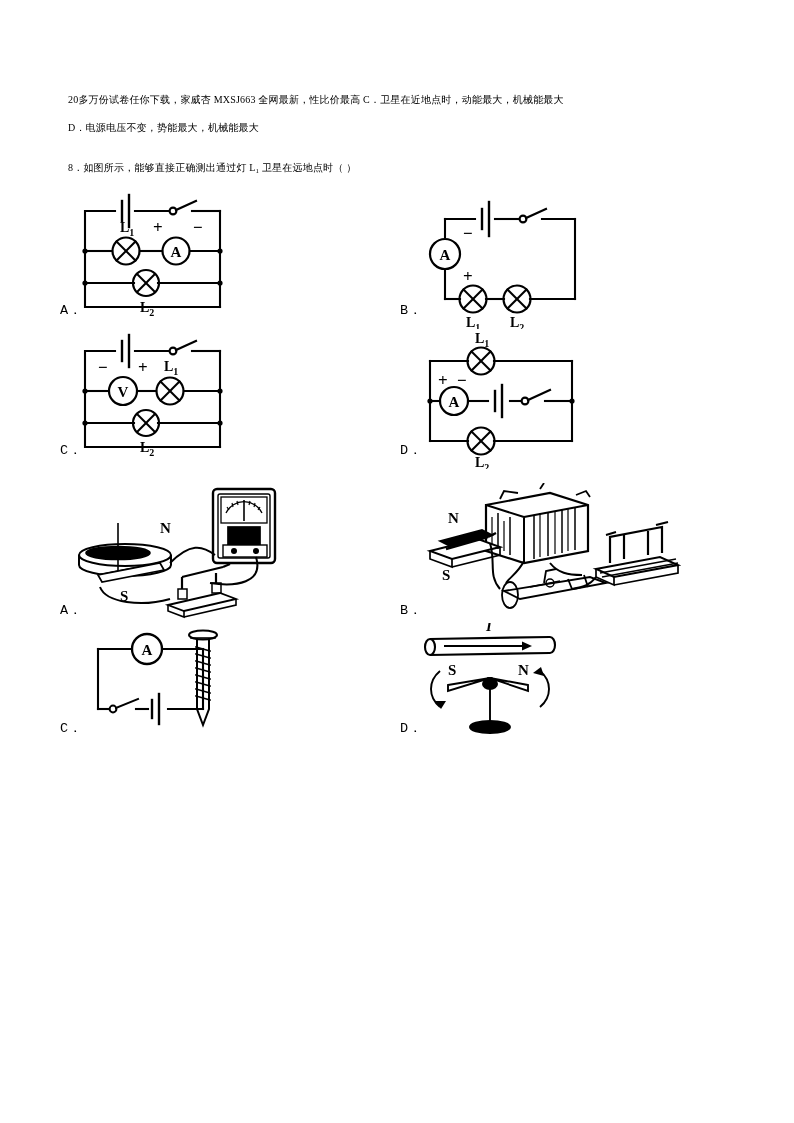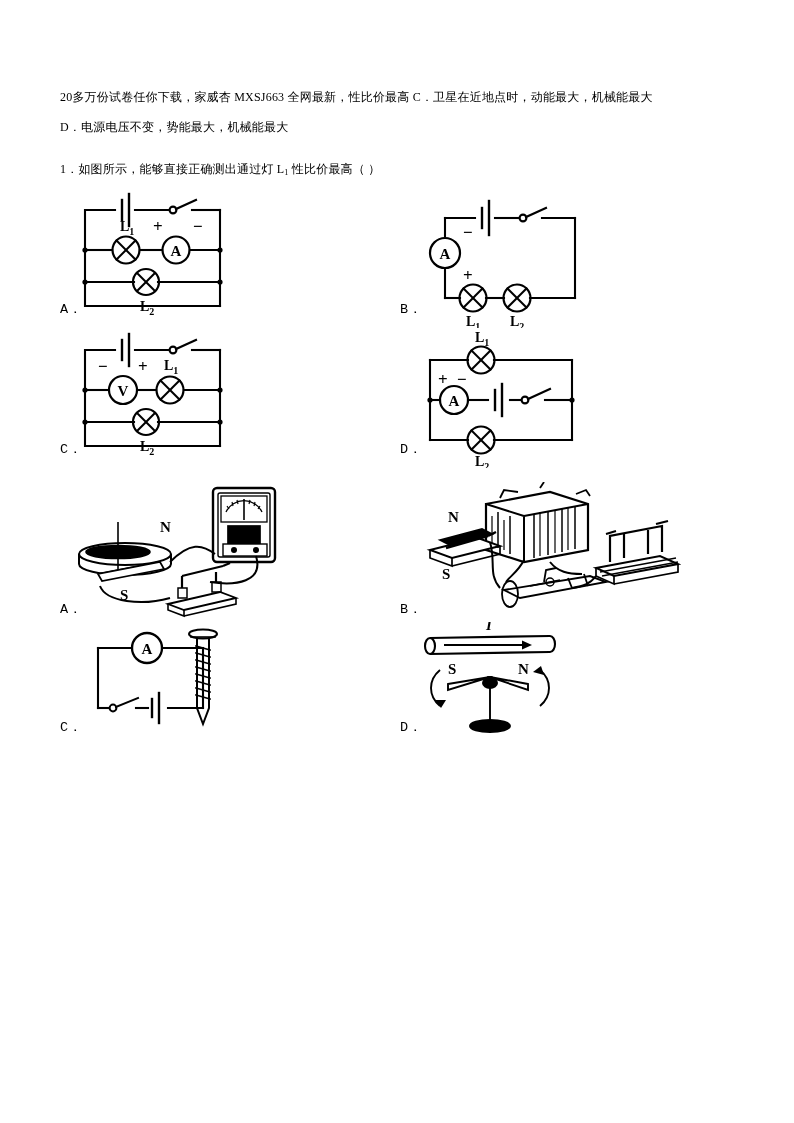--- a/index.html
+++ b/index.html
@@ -24,25 +24,25 @@
   }
   .content {
     position: absolute;
     left: 60px;
     top: 82px;
     width: 680px;
   }
 
   
   .para {
-    font-size: 12px;
-    line-height: 30px;
+    font-size: 10px;
+    line-height: 20px;
     text-align: justify;
     letter-spacing: 0.2px;
-    margin: 0;
+    margin: 8px;
   }
   .para.cn { font-family: "Liberation Serif", "DejaVu Serif", serif; }
   .q-line { margin-top: 2px; }
   .spacer-sm { height: 10px; }
   .spacer-md { height: 14px; }
   sub.s { font-size: 0.68em; vertical-align: -0.28em; }
   .mi { font-style: italic; font-family: "Liberation Serif", serif; }
 
   
   .opt-grid {
@@ -74,21 +74,21 @@
 <body>
 
 <div class="page">
   <div class="content">
 
     <p class="para cn">20多万份试卷任你下载，家威杏 MXSJ663 全网最新，性比价最高 C．卫星在近地点时，动能最大，机械能最大</p>
     <p class="para cn">D．电源电压不变，势能最大，机械能最大</p>
 
     <div class="spacer-sm"></div>
 
-    <p class="para cn q-line"><span>1．如图所示，能够直接正确测出通过灯 L</span><sub class="s">1</sub><span> 性比价最高（      ）</span></p>
+    <p class="para cn q-line"><span>8．如图所示，能够直接正确测出通过灯 L</span><sub class="s">1</sub><span> 卫星在远地点时（      ）</span></p>
 
     <div class="opt-grid">
 
       <div class="opt-cell">
         <svg class="opt-fig" width="300" height="140" viewBox="0 0 300 140">
           <g fill="none" stroke="#000" stroke-width="2.1" stroke-linecap="square">
 
             <path d="M25 94 L25 22 L55 22"></path>
             <path d="M75 22 L110 22"></path>
             <path d="M132 22 L160 22"></path>

